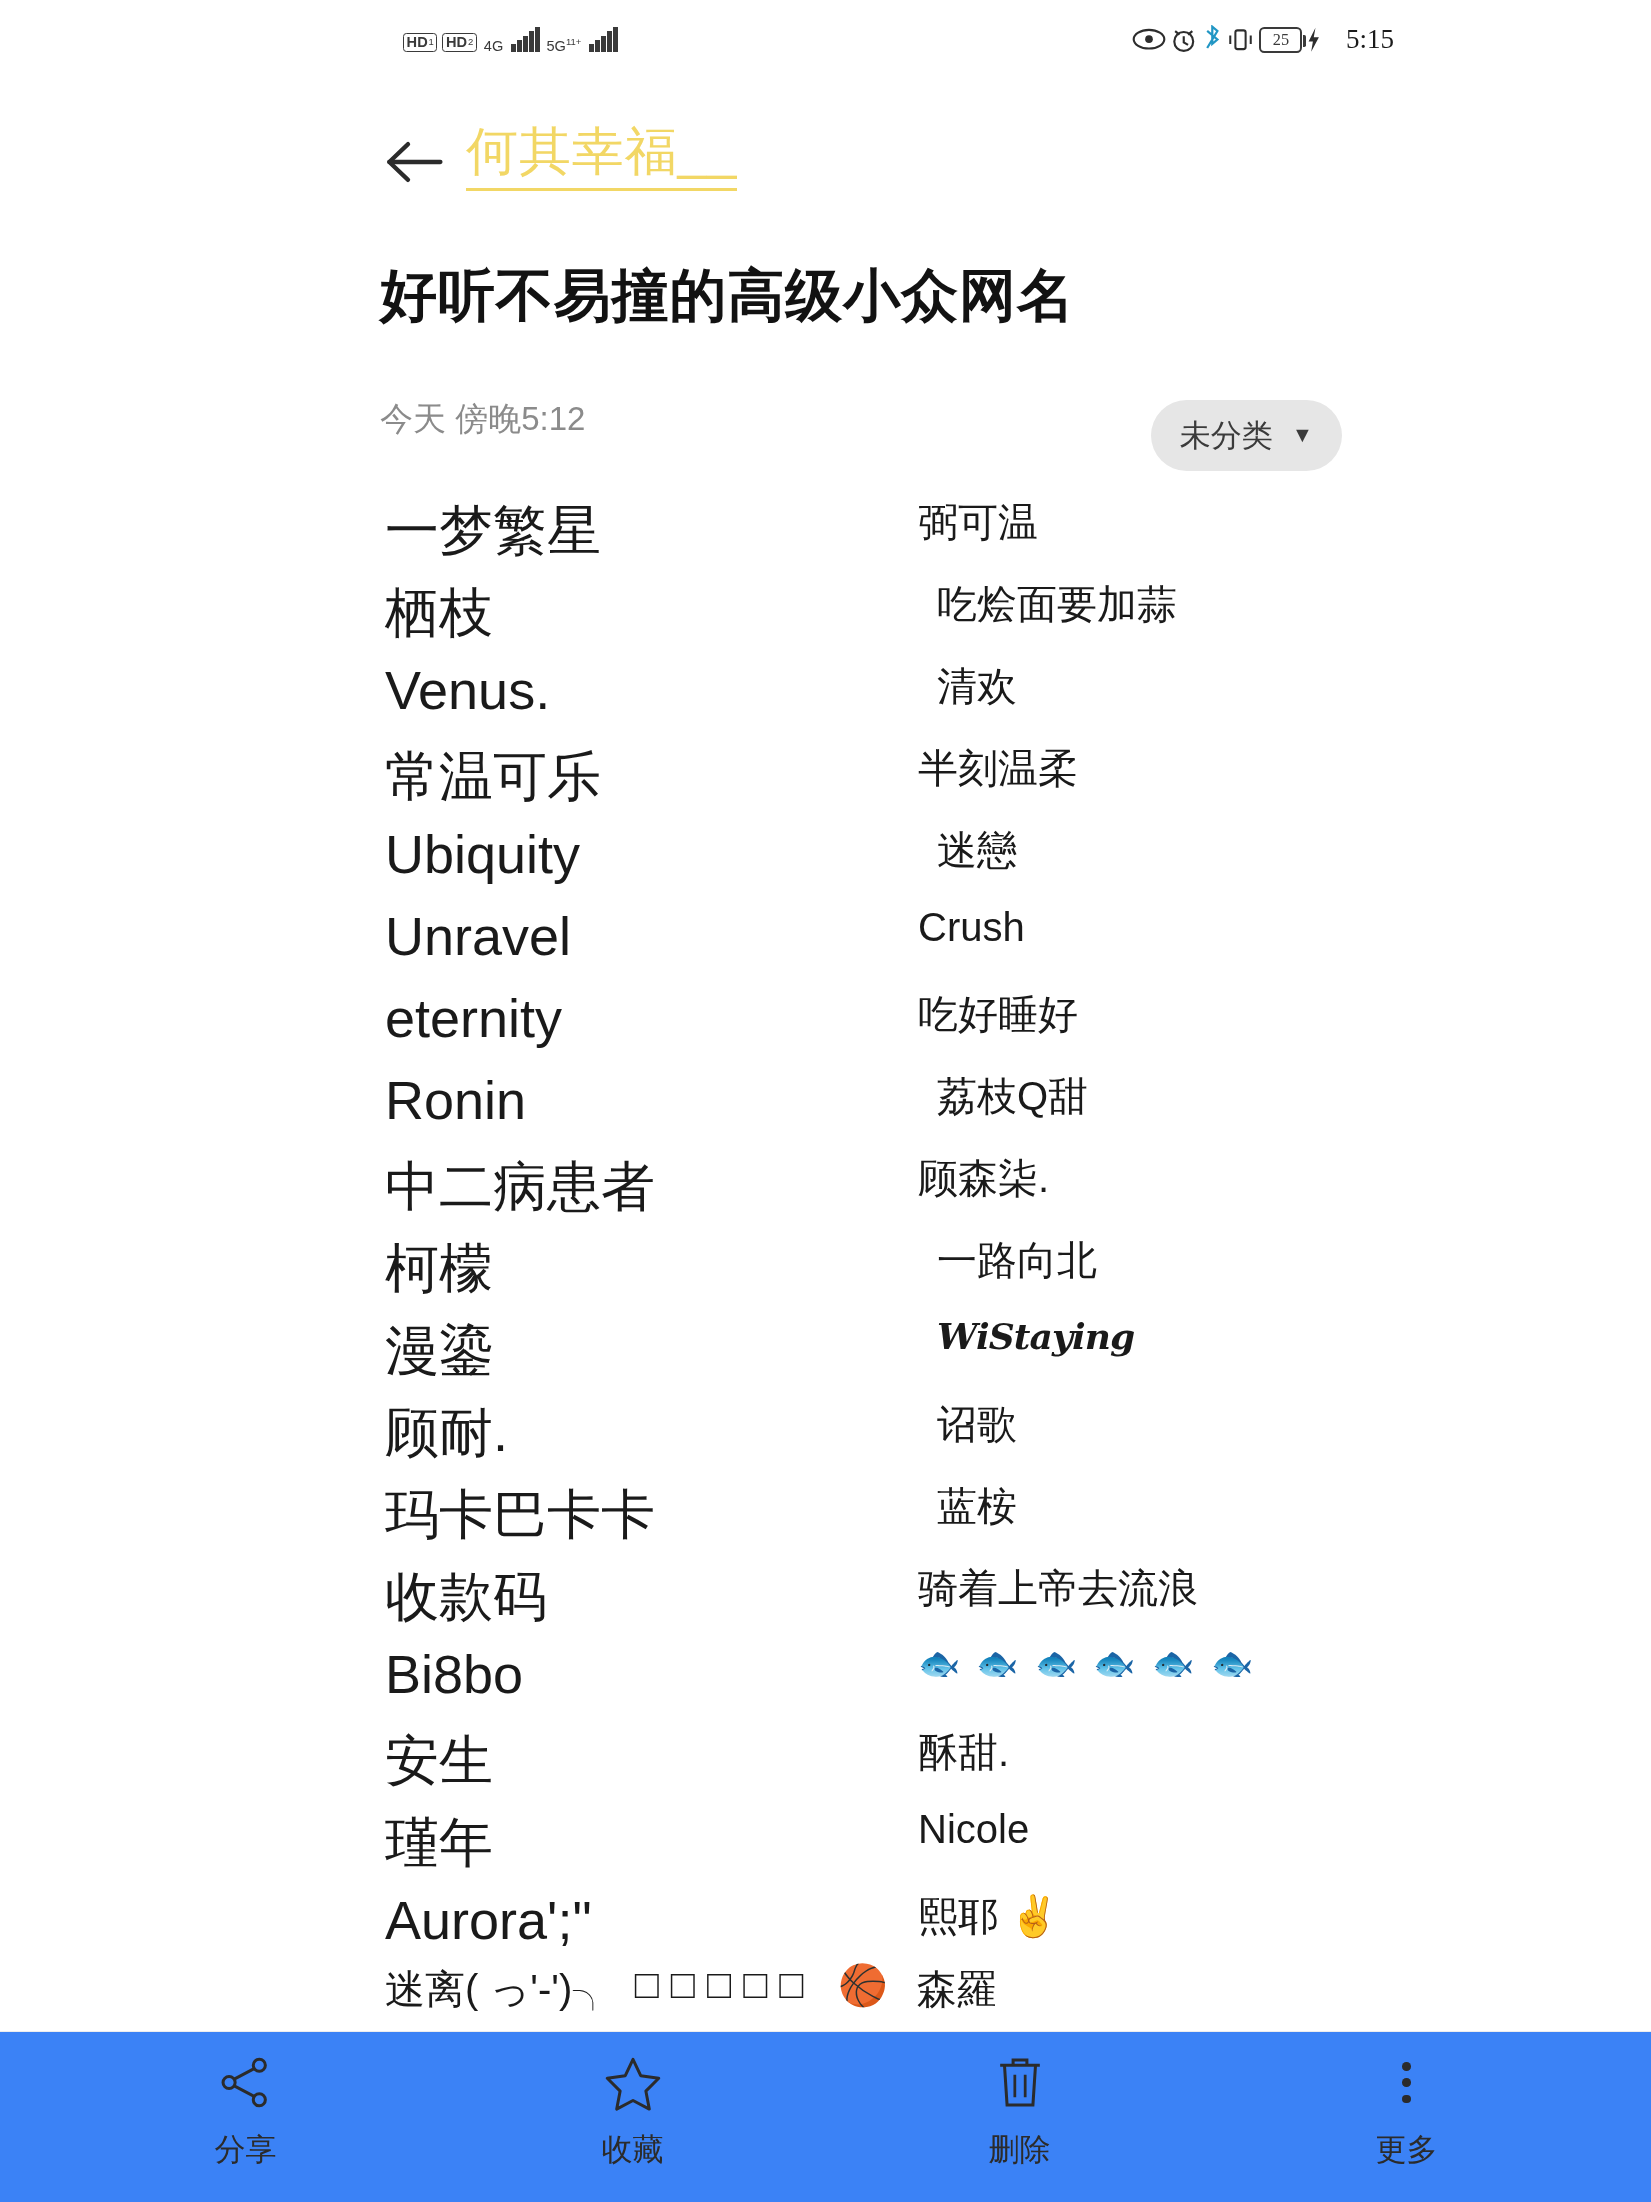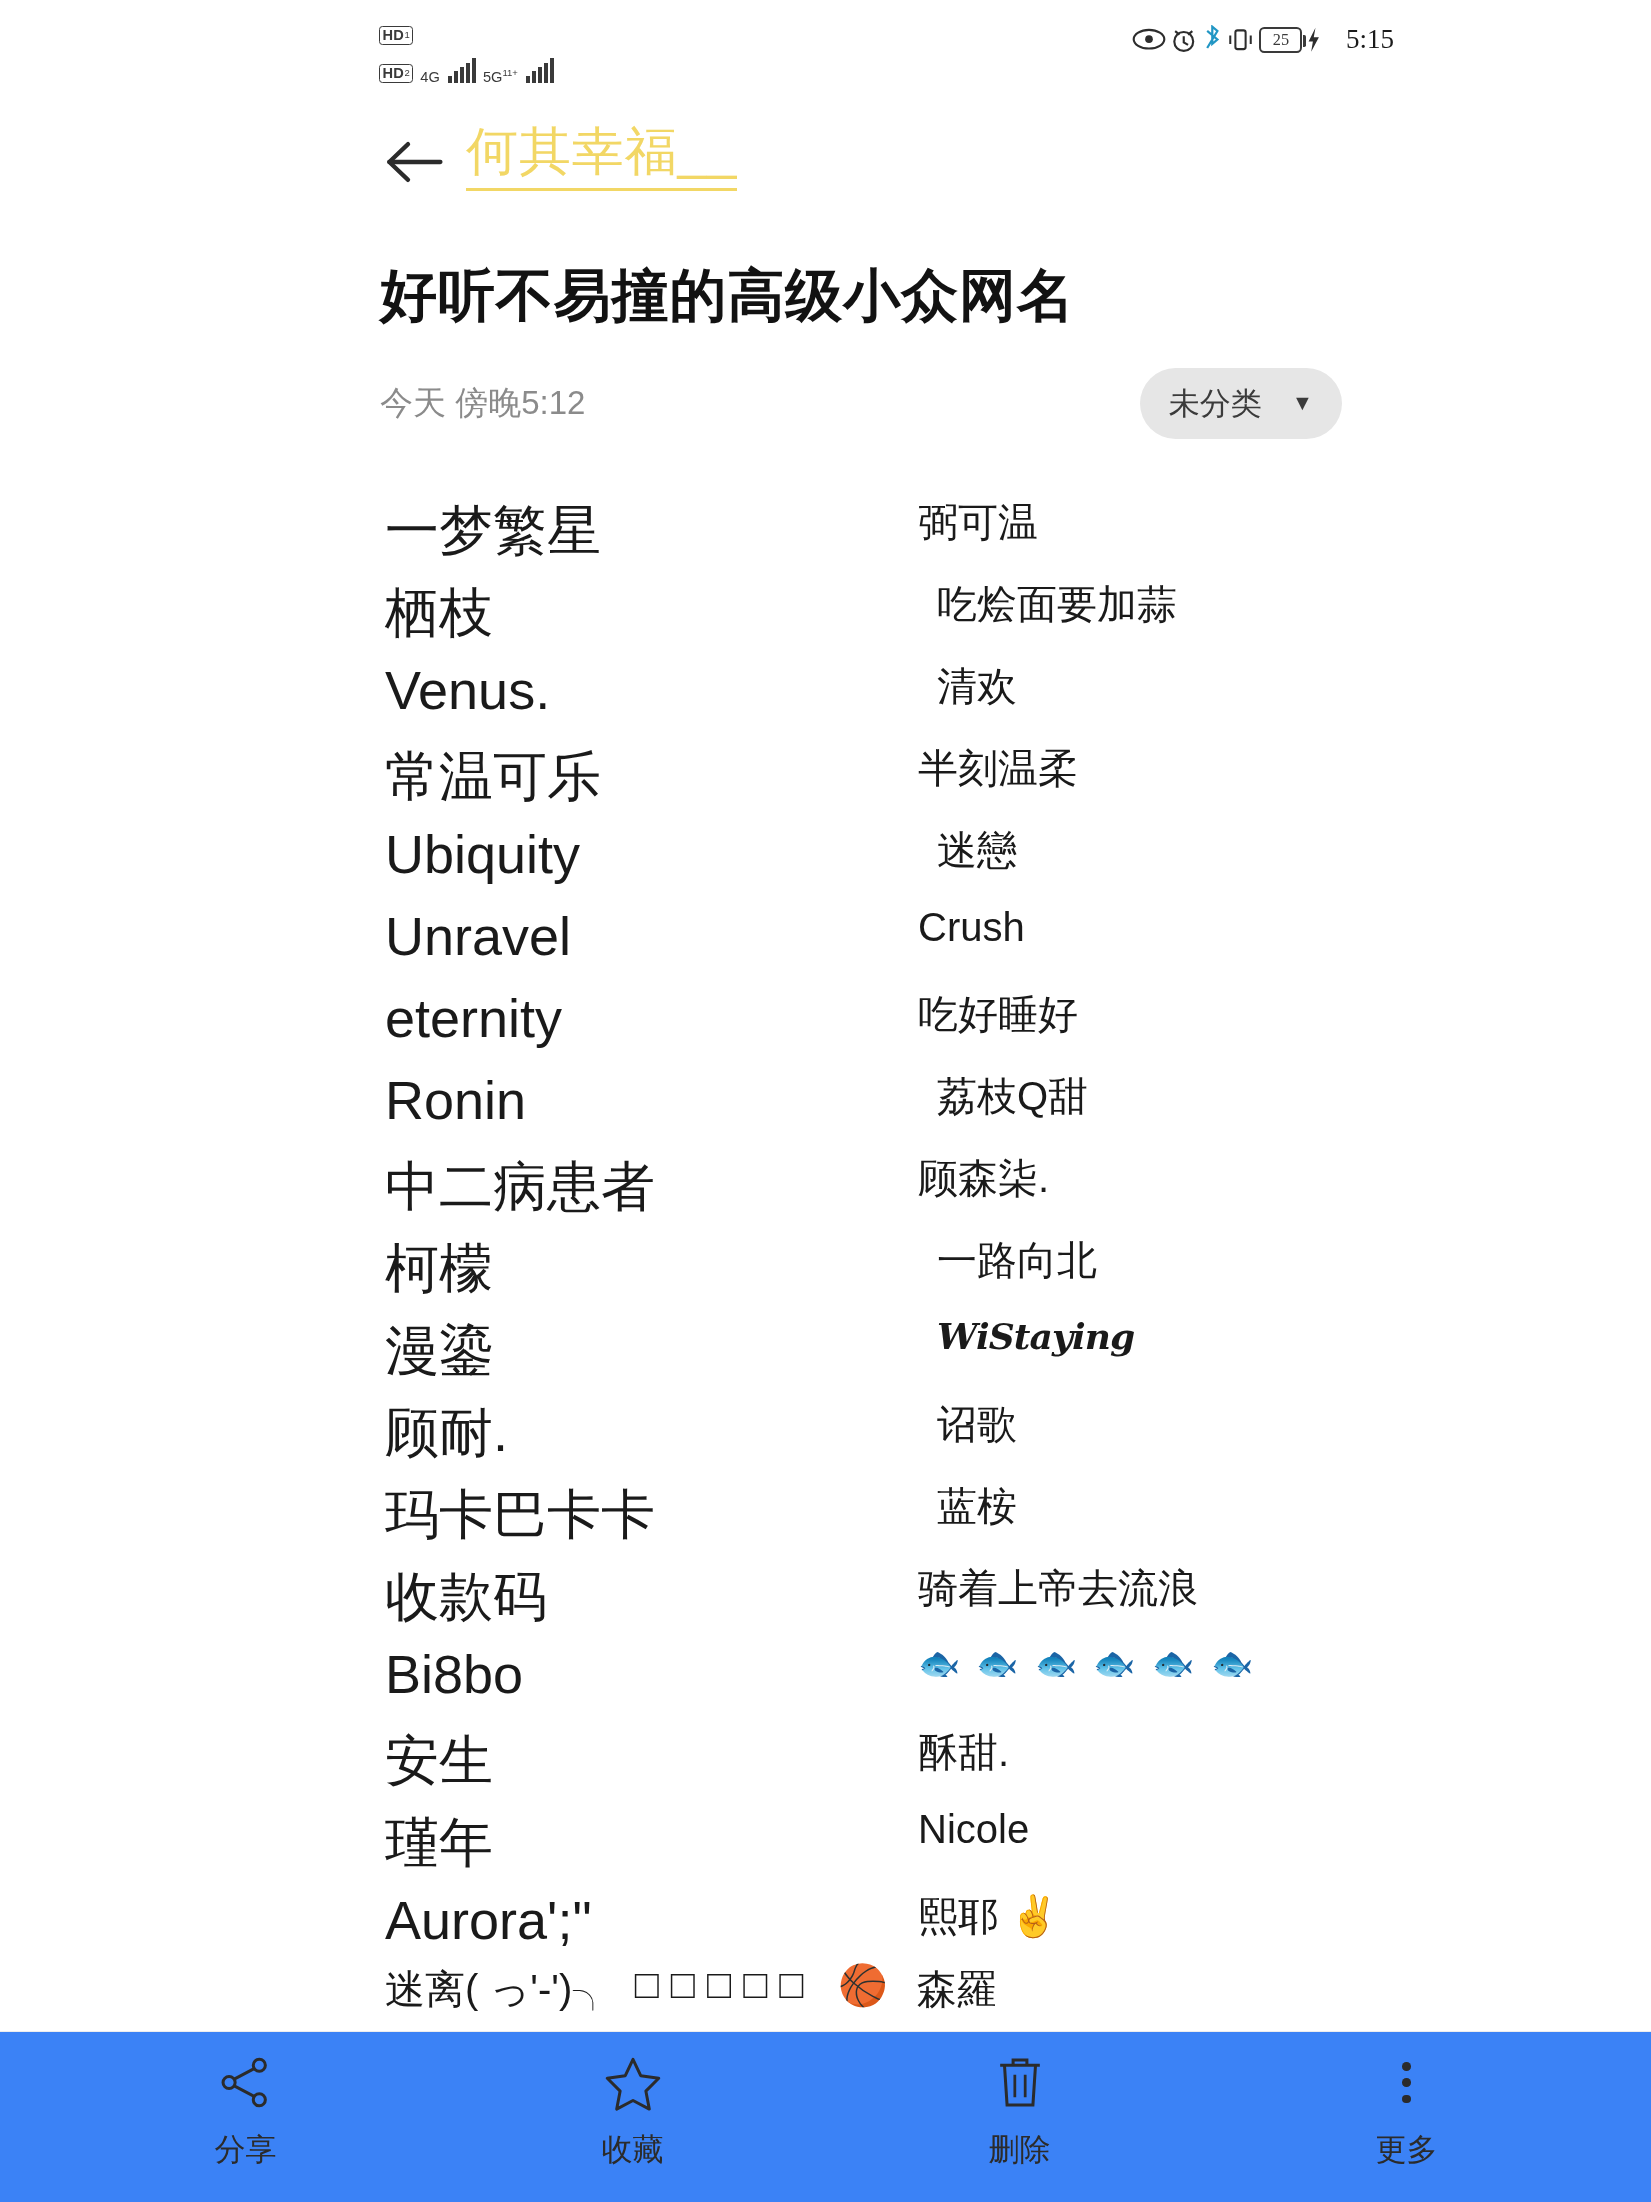--- a/index.html
+++ b/index.html
@@ -18,21 +18,21 @@
 
   
   .statusbar {
     position:absolute; top:0; left:0; right:0; height:103px;
     display:flex; align-items:center;
   }
   .sb-left {
     position:absolute; left:379px; top:26px;
     display:flex; align-items:flex-end; gap:6.9px;
   }
-  .hd-stack { display:flex; flex-direction:column; gap:19px; }
+  .hd-stack { display:flex; flex-direction:row; gap:5px;margin-left:24px; }
   .hd-box {
     border:1.7px solid #3a3a3a; border-radius:3.4px;
     font-size:14.6px; line-height:14.6px; padding:0.9px 2.6px 1.7px 2.6px;
     letter-spacing:0px; color:#3a3a3a; font-weight:bold;
     display:flex; align-items:center; gap:0.9px;
   }
   .hd-box sub { font-size:9.5px; font-weight:normal; }
   .net-group { display:flex; align-items:flex-end; gap:8px; }
   .net-label { font-size:14.6px; color:#3a3a3a; line-height:12px; }
   .net-label .sup { font-size:9.5px; vertical-align:super; }
@@ -81,21 +81,21 @@
     font-size:57px; font-weight:bold; color:#121212; letter-spacing:0.9px;
   }
   .meta-row {
     position:absolute; top:368px; left:380px; right:310px;
     display:flex; align-items:center; justify-content:space-between;
   }
   .meta-date { font-size:33px; color:#8b8b8b; }
   .chip {
     background:#e6e6e6; color:#3b3b3b;
     border-radius:41px; padding:14.6px 29px;
-    font-size:31px; display:flex; align-items:center; gap:30px;
+    font-size:31px; display:flex; align-items:center; gap:19px;margin-top:32px;
   }
   .chip .caret { font-size:21.5px; color:#3b3b3b; }
 
   
   .list {
     position:absolute; top:495px; left:0; right:0;
     padding:0 0 0 0;
   }
   .row {
     display:flex; align-items:flex-start;

